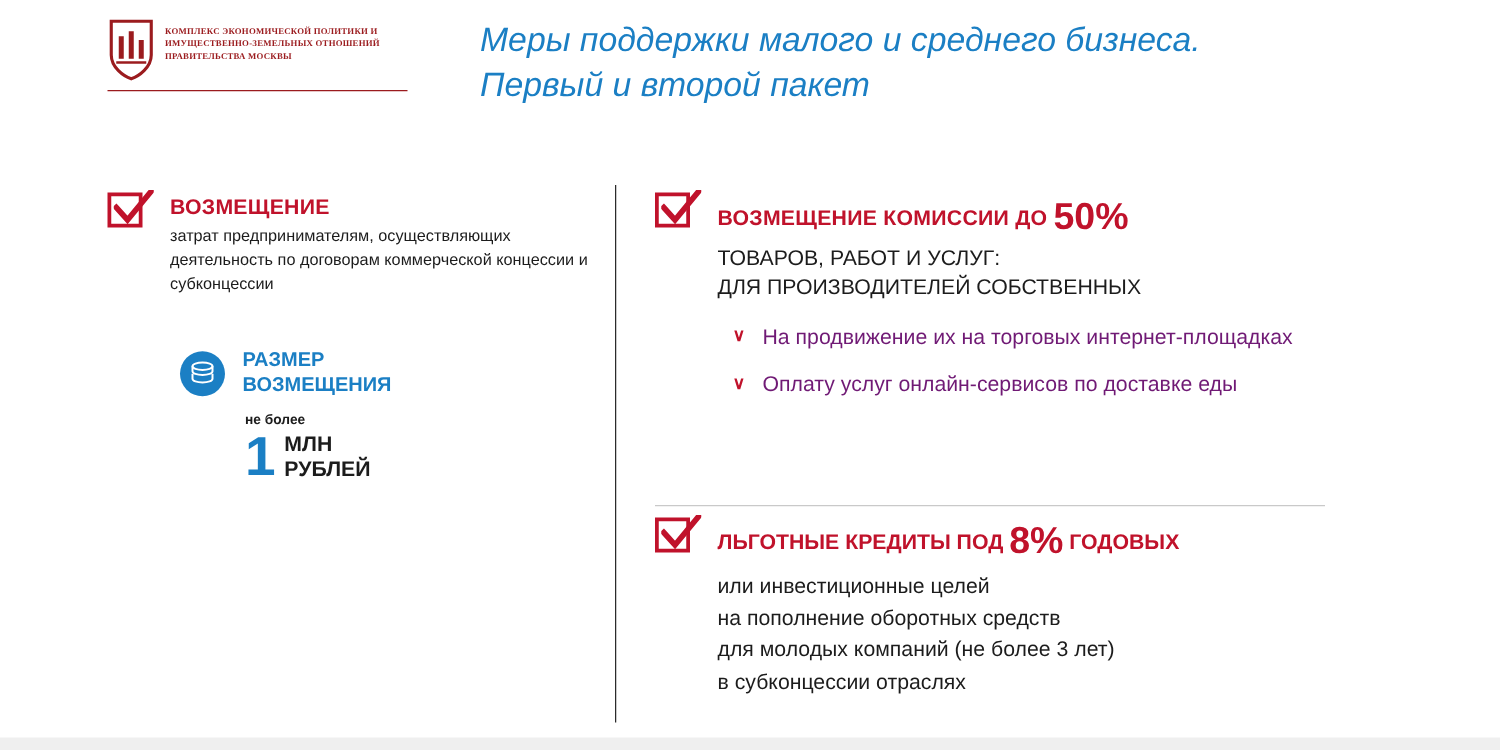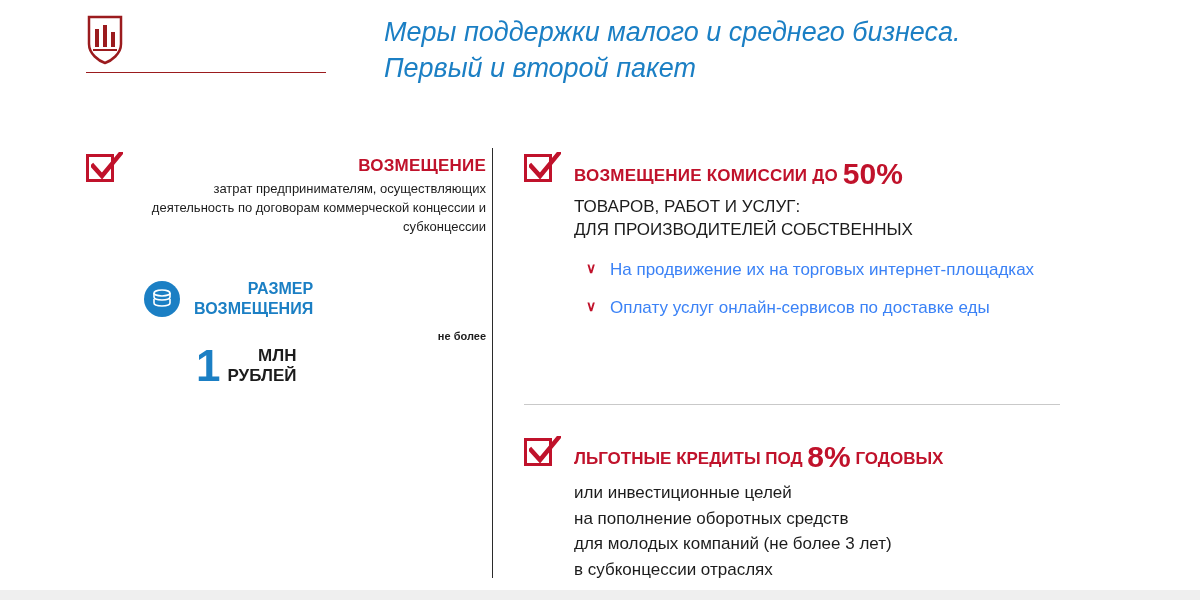--- a/index.html
+++ b/index.html
@@ -68,21 +68,20 @@
     font-style: italic;
   }
   .header-title .line2 { display: block; }
 
   
   .col-left {
     position: absolute;
     left: 86px;
     top: 150px;
     width: 400px;
-    text-align: right;
   }
   .divider-v {
     position: absolute;
     left: 492px;
     top: 148px;
     width: 1px;
     height: 430px;
     background: #2b2b2b;
   }
   .col-right {
@@ -225,30 +224,30 @@
   .bullet-mark {
     color: #c0122b;
     font-size: 14px;
     font-weight: bold;
     line-height: 1.2;
     flex: none;
     width: 12px;
     padding-top: 2px;
   }
   .bullet-text {
-    color: #3b82f6;
+    color: #701a75;
     font-size: 17px;
     line-height: 1.4;
   }
 
   
   .credits {
     position: absolute;
     left: 524px;
-    top: 434px;
+    top: 410px;
     width: 560px;
   }
   .credit-head {
     color: #c0122b;
     font-weight: bold;
     font-size: 17px;
     text-transform: uppercase;
     margin: 6px 0 6px 0;
     white-space: nowrap;
   }
@@ -285,20 +284,21 @@
   <div class="logo-block">
     <div class="logo-mark">
       <svg width="38" height="52" viewBox="0 0 38 52" xmlns="http://www.w3.org/2000/svg">
         <path d="M3 3 H35 V30 C35 40 25 47 19 49 C13 47 3 40 3 30 Z" fill="none" stroke="#9b1b1e" stroke-width="2.5"></path>
         <rect x="9" y="15" width="4" height="18" fill="#9b1b1e"></rect>
         <rect x="17" y="11" width="4" height="22" fill="#9b1b1e"></rect>
         <rect x="25" y="18" width="4" height="15" fill="#9b1b1e"></rect>
         <path d="M7 36 H31" stroke="#9b1b1e" stroke-width="2"></path>
       </svg>
     </div>
+    <div class="logo-text">Комплекс экономической политики и имущественно-земельных отношений Правительства Москвы</div>
   </div>
   <div class="logo-underline"></div>
 
   <div class="header-title">
     <span>Меры поддержки малого и среднего бизнеса.</span>
     <span class="line2">Первый и второй пакет</span>
   </div>
 </div>
 
 <div class="col-left">

